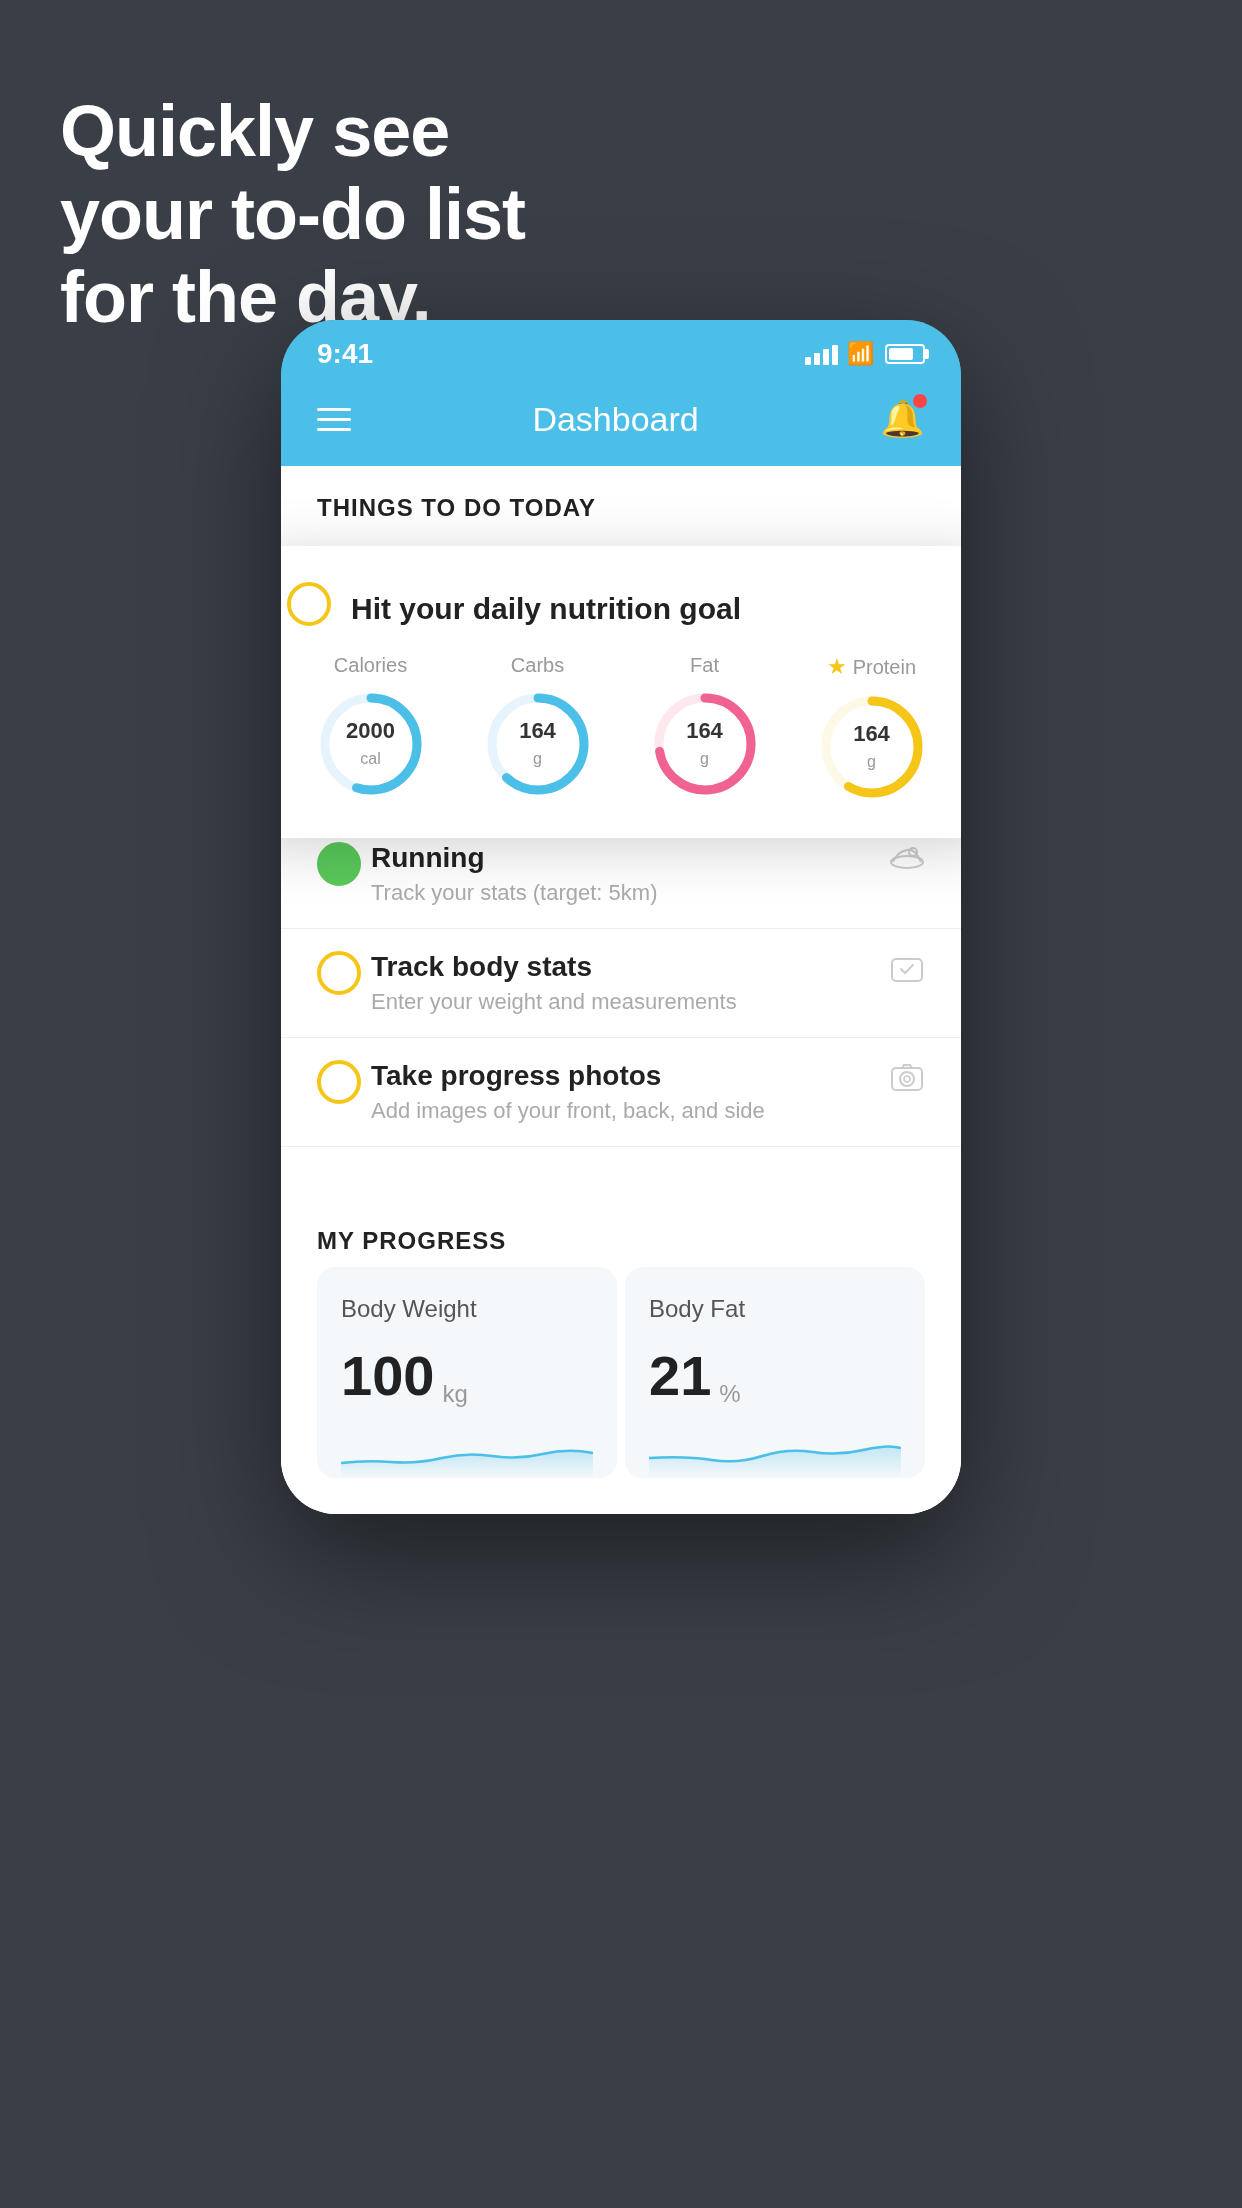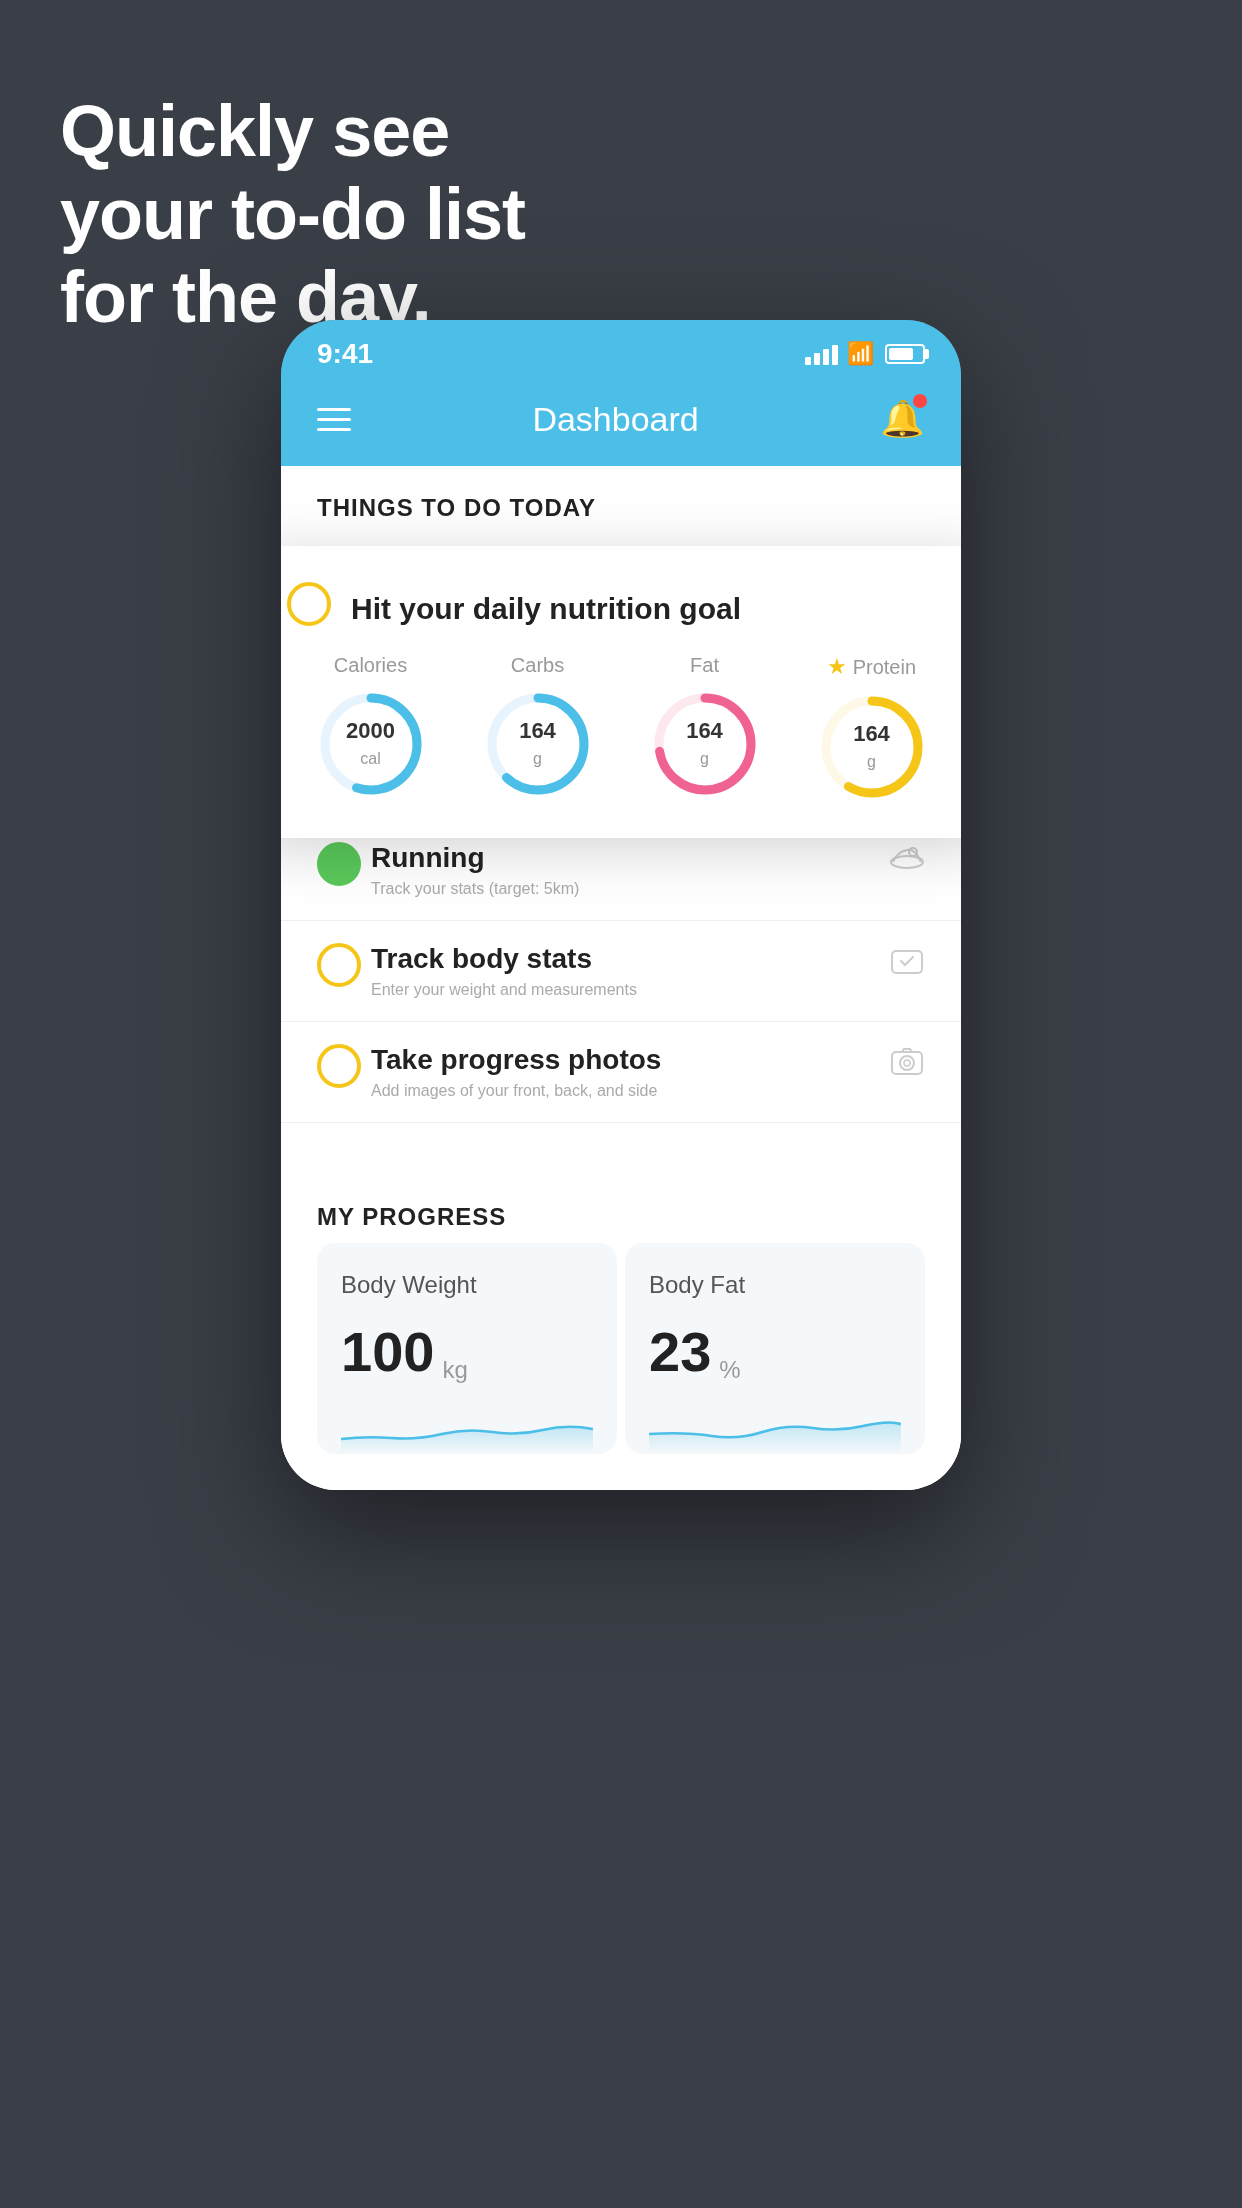--- a/index.html
+++ b/index.html
@@ -281,21 +281,21 @@
     }
 
     .todo-title {
       font-size: 28px;
       font-weight: 600;
       color: #222;
       margin-bottom: 6px;
     }
 
     .todo-subtitle {
-      font-size: 16px;
+      font-size: 22px;
       color: #aaa;
     }
 
     
     .progress-section {
       padding: 40px 36px 36px;
       background: white;
     }
 
     .progress-title {
@@ -527,21 +527,21 @@
                 </defs>
                 <path d="M0 35 Q20 32 40 34 Q60 36 80 30 Q100 24 120 28 Q140 32 160 26 Q180 20 200 25 L200 50 L0 50 Z" fill="url(#wGrad)"></path>
                 <path d="M0 35 Q20 32 40 34 Q60 36 80 30 Q100 24 120 28 Q140 32 160 26 Q180 20 200 25" fill="none" stroke="#4bbfe8" stroke-width="2.5"></path>
               </svg>
             </div>
           </div>
 
           <div class="progress-card">
             <div class="progress-card-title">Body Fat</div>
             <div class="progress-value">
-              <span class="progress-number">23</span>
+              <span class="progress-number">21</span>
               <span class="progress-unit">%</span>
             </div>
             <div class="mini-chart">
               <svg viewBox="0 0 200 50" preserveAspectRatio="none" xmlns="http://www.w3.org/2000/svg">
                 <defs>
                   <linearGradient id="fGrad" x1="0" y1="0" x2="0" y2="1">
                     <stop offset="0%" stop-color="#4bbfe8" stop-opacity="0.3"></stop>
                     <stop offset="100%" stop-color="#4bbfe8" stop-opacity="0"></stop>
                   </linearGradient>
                 </defs>

